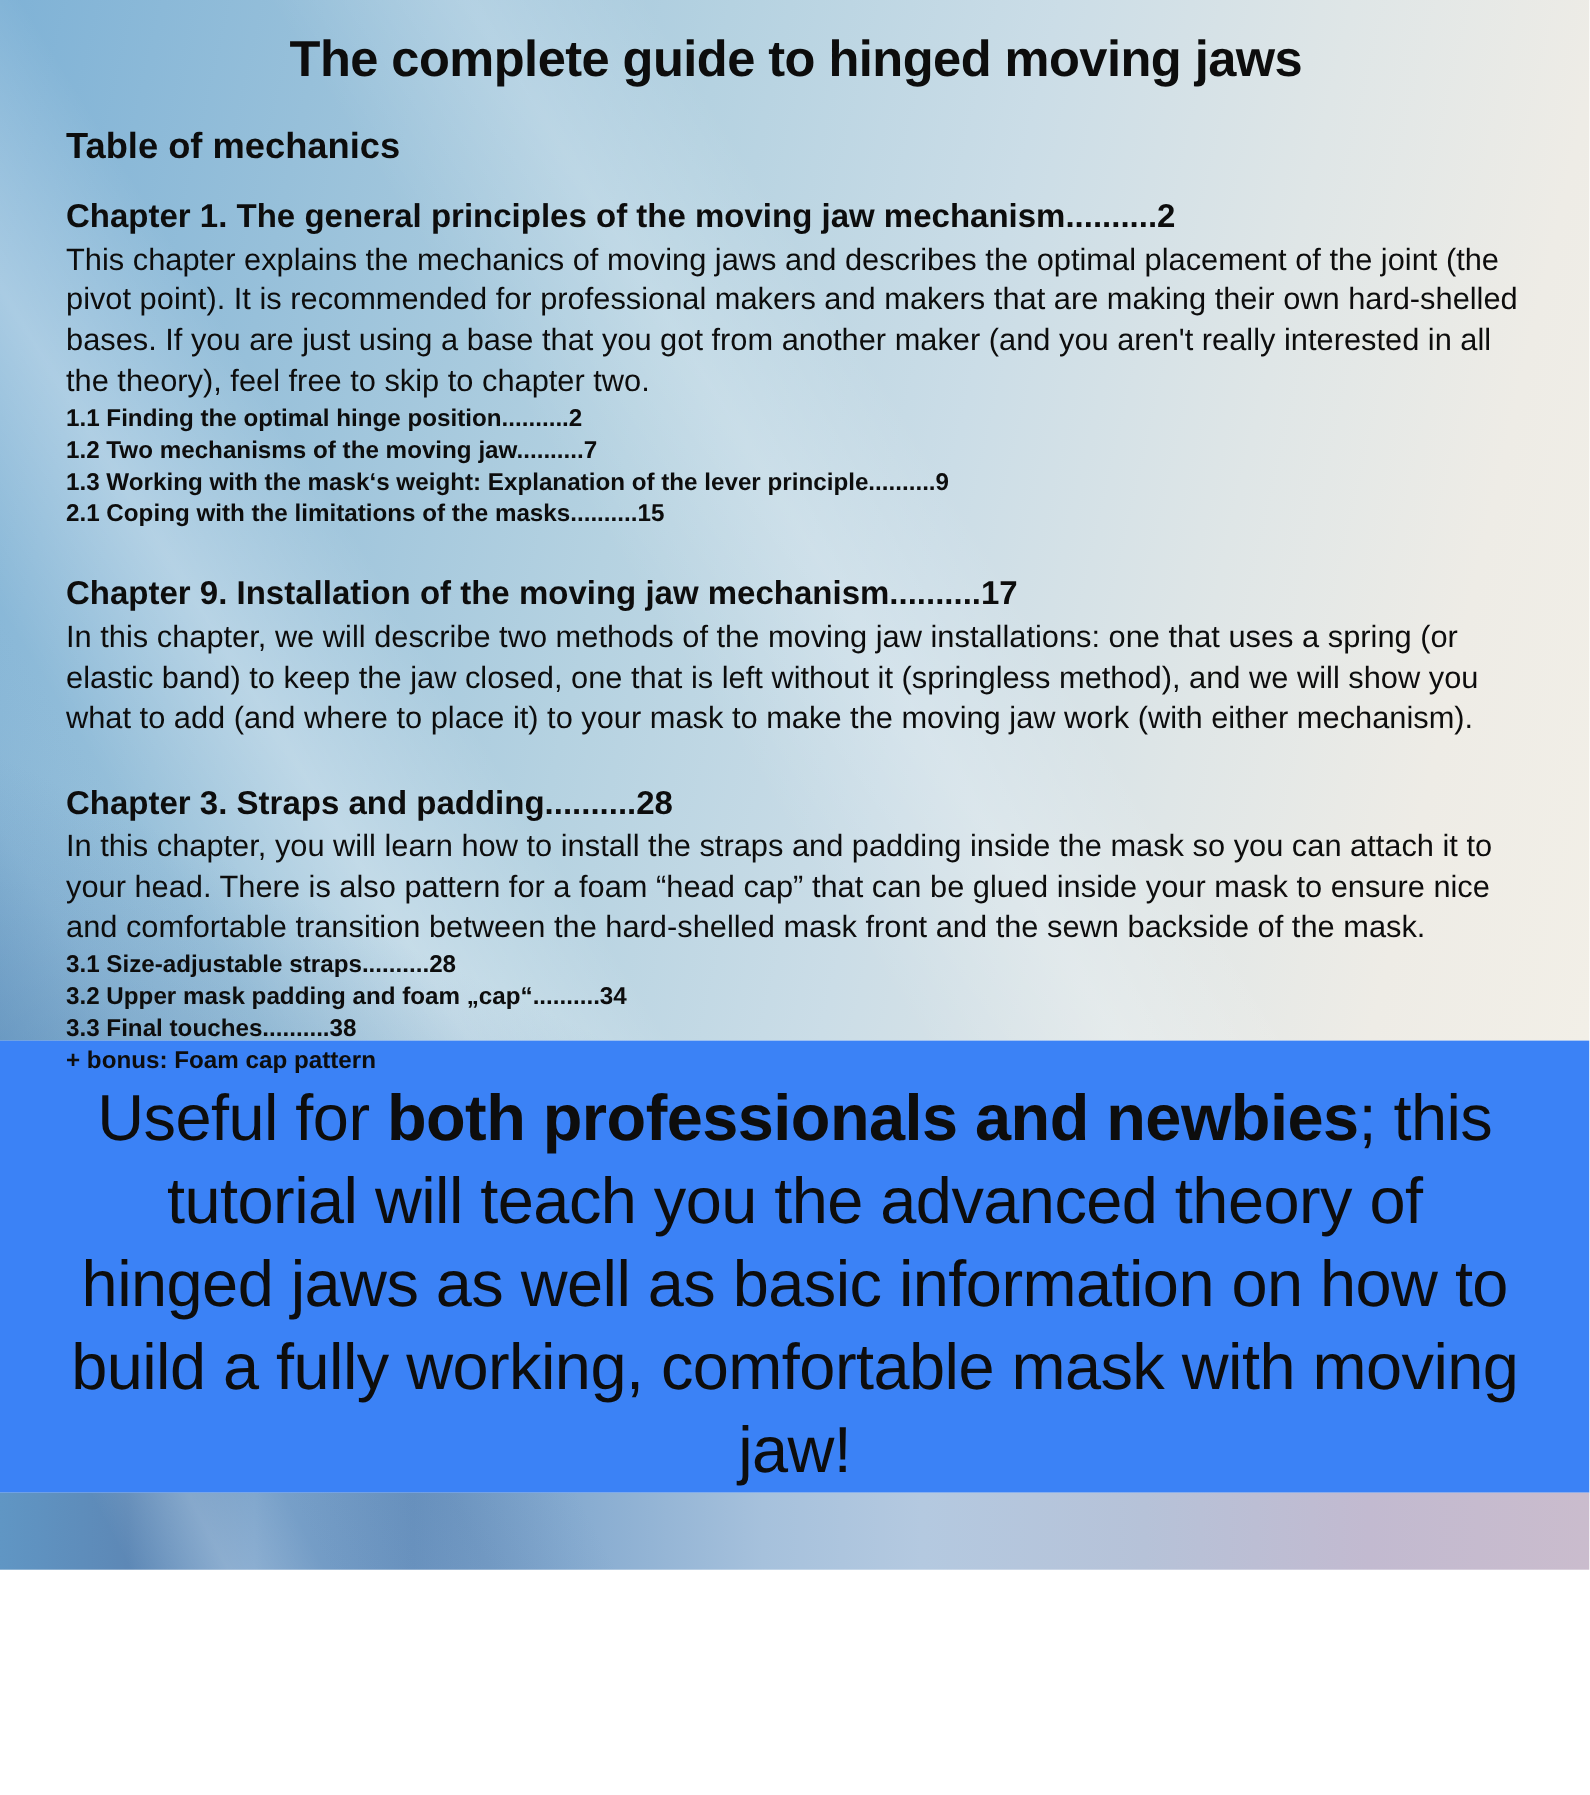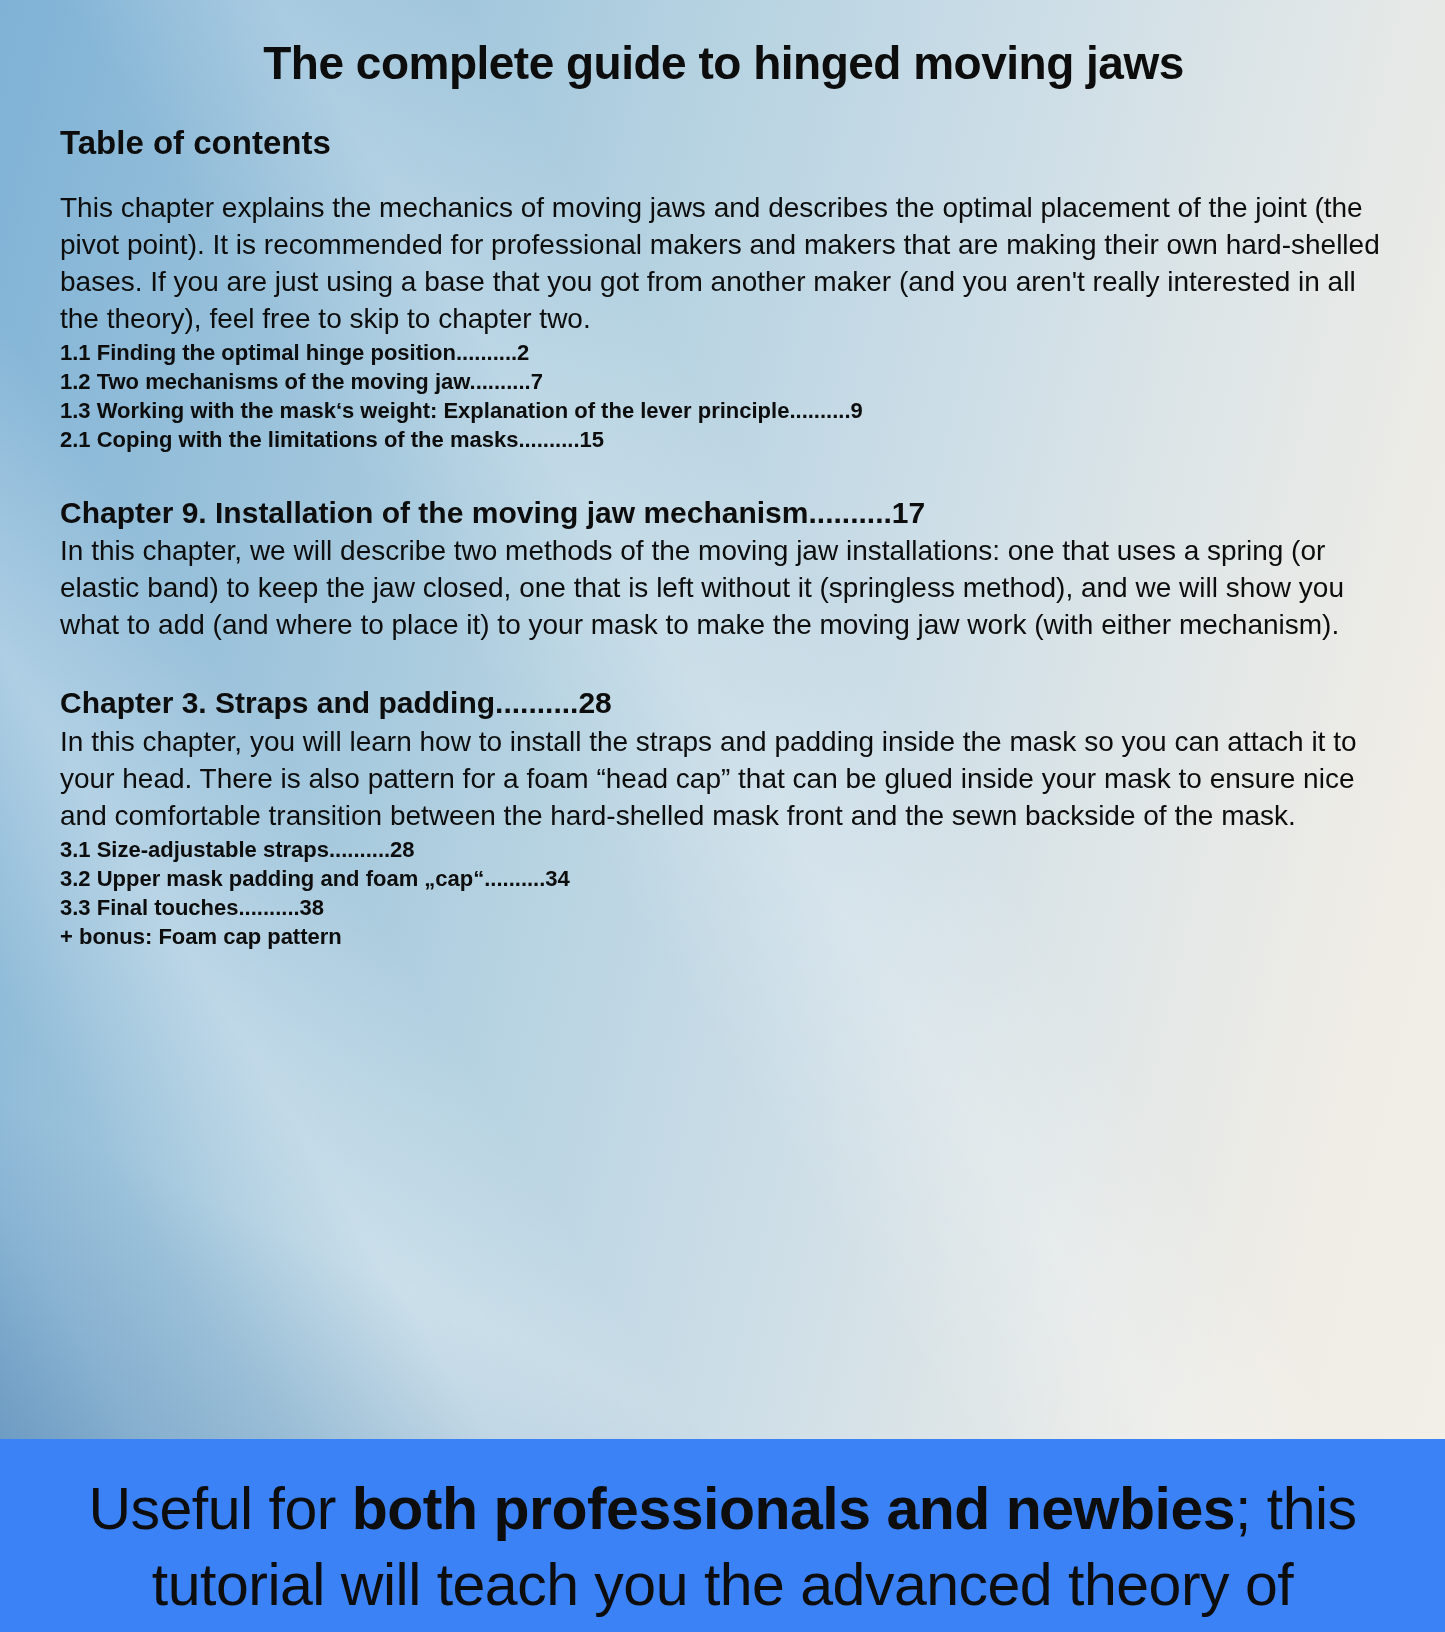--- a/index.html
+++ b/index.html
@@ -10,23 +10,23 @@
     width: 1445px;
     height: 1632px;
     font-family: "Liberation Sans", sans-serif;
     color: #0d0d0d;
     background: #ffffff;
     overflow: hidden;
   }
 
   
   .toc-section {
-    height: 1439px;
+    height: 946px;
     box-sizing: border-box;
-    padding: 36px 58px 0 60px;
+    padding: 26px 58px 0 60px;
     background:
       linear-gradient(25deg, rgba(80,130,180,0.38) 0%, rgba(80,130,180,0.0) 16%),
       linear-gradient(58deg,
         rgba(70,118,168,0.28) 0%,
         rgba(120,160,200,0.10) 6%,
         rgba(255,255,255,0.0) 12%,
         rgba(255,255,255,0.30) 21%,
         rgba(255,255,255,0.0) 30%,
         rgba(255,255,255,0.0) 41%,
         rgba(255,255,255,0.20) 50%,
@@ -131,23 +131,24 @@
         #cabccd 100%);
   }
 </style>
 </head>
 <body>
 
 <div class="toc-section">
 
   <h1 class="page-title">The complete guide to hinged moving jaws</h1>
 
-  <h2 class="toc-heading">Table of contents</h2>
+  <h2 class="toc-heading">Table of mechanics</h2>
 
   <div class="chapter">
+    <p class="chapter-heading">Chapter 1. The general principles of the moving jaw mechanism..........2</p>
     <p class="chapter-desc">This chapter explains the mechanics of moving jaws and describes the optimal placement of the joint (the pivot point). It is recommended for professional makers and makers that are making their own hard-shelled bases. If you are just using a base that you got from another maker (and you aren't really interested in all the theory), feel free to skip to chapter two.</p>
     <div class="chapter-items">
       <div class="toc-item">1.1 Finding the optimal hinge position..........2</div>
       <div class="toc-item">1.2 Two mechanisms of the moving jaw..........7</div>
       <div class="toc-item">1.3 Working with the mask‘s weight: Explanation of the lever principle..........9</div>
       <div class="toc-item">2.1 Coping with the limitations of the masks..........15</div>
     </div>
   </div>
 
   <div class="chapter">

